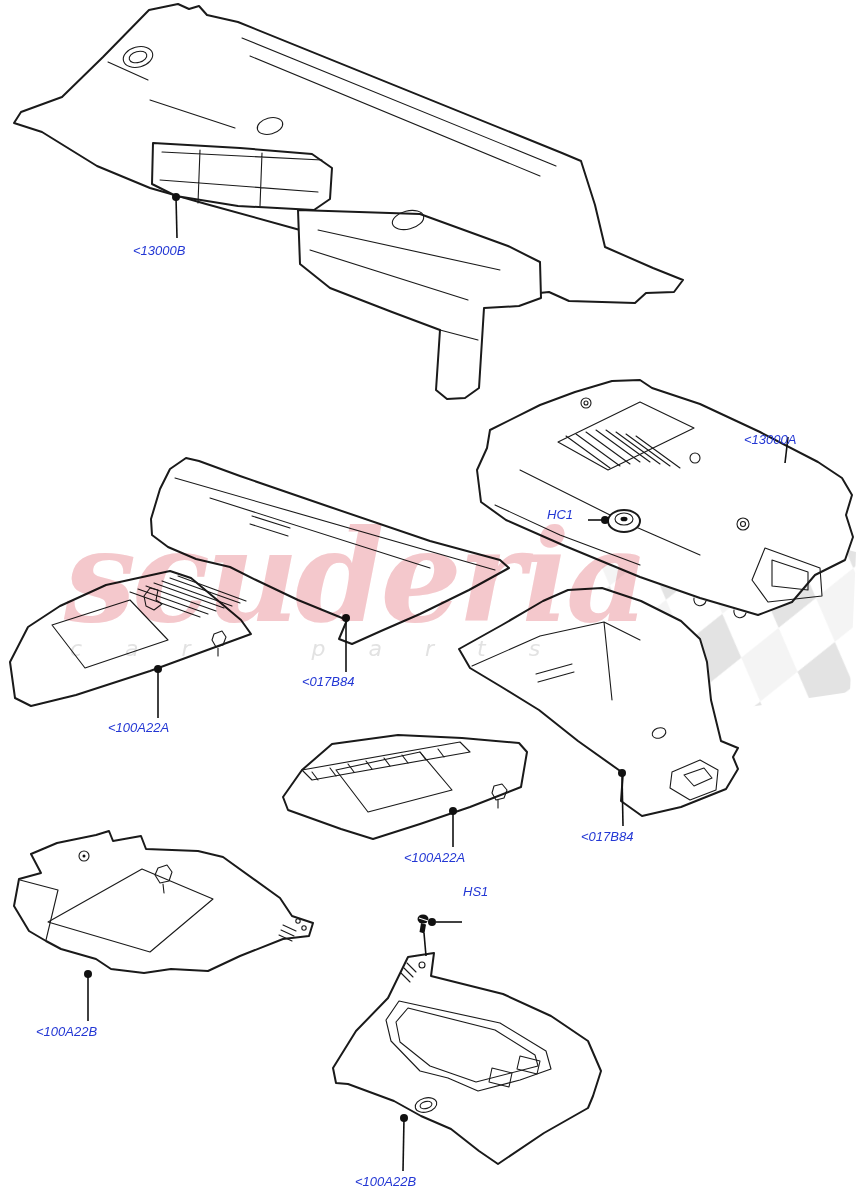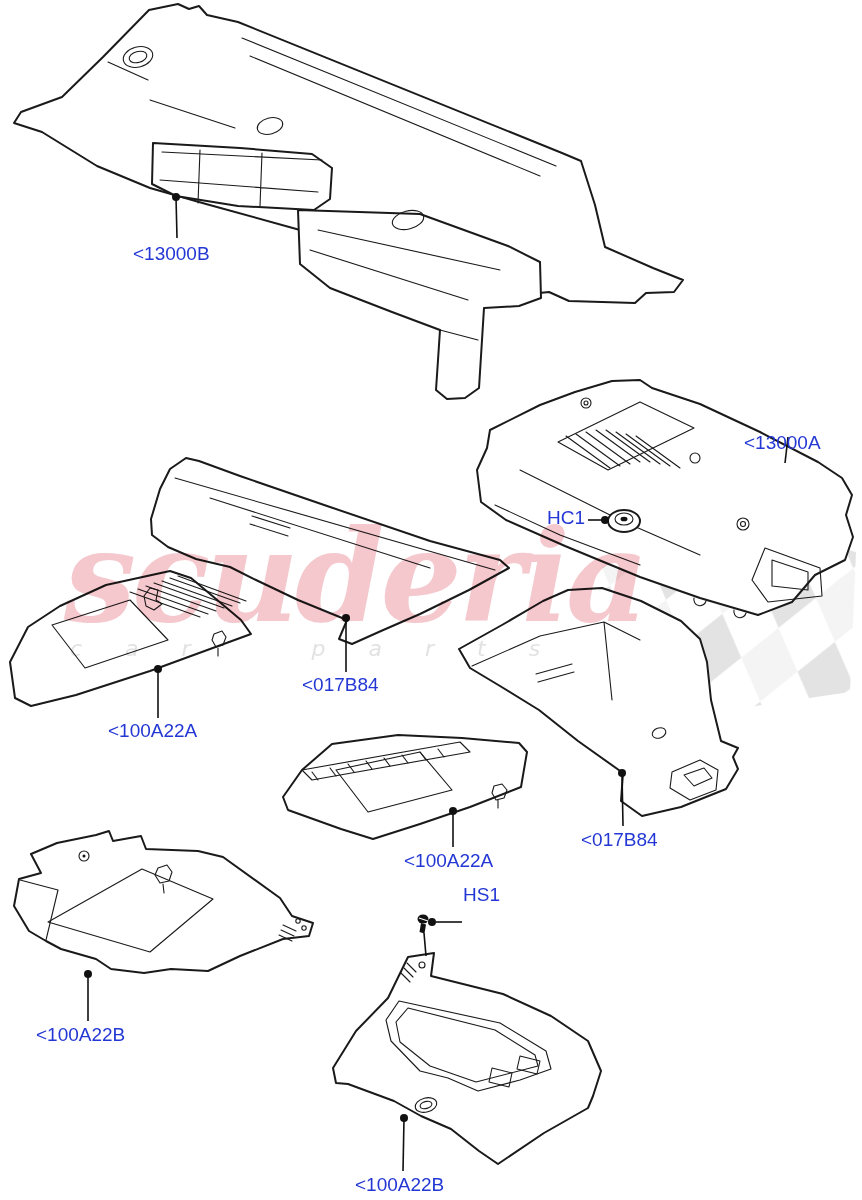--- a/index.html
+++ b/index.html
@@ -10,22 +10,22 @@
   .thin{fill:none;stroke:#1a1a1a;stroke-width:1.1;stroke-linejoin:round;stroke-linecap:round;}
   .lead{stroke:#111;stroke-width:1.6;fill:none;}
   .dot{fill:#111;stroke:none;}
   
   #wm{position:absolute;left:8px;top:0;width:862px;height:995px;pointer-events:none;
       mix-blend-mode:multiply;font-style:italic;}
   #wm-brand{position:absolute;left:56px;top:512px;font-family:"DejaVu Serif",serif;
       font-weight:bold;font-size:128px;line-height:1;color:#f4c8cc;letter-spacing:-4px;}
   #wm-tagline{position:absolute;left:62px;top:638px;font-family:"DejaVu Sans",sans-serif;
       font-size:22px;line-height:1;color:#e2e2e2;letter-spacing:43px;word-spacing:28px;}
-  .callout{position:absolute;font-size:19px;color:#2337d4;white-space:nowrap;
-      font-family:"Liberation Sans",sans-serif;cursor:pointer;}
+  .callout{position:absolute;font-size:13px;color:#2337d4;white-space:nowrap;
+      font-family:"Liberation Sans",sans-serif;cursor:pointer;font-style:italic;}
 </style>
 </head>
 <body>
 
 <div id="stage">
 
   <svg id="art" width="862" height="1200" viewBox="0 0 862 1200">
     <defs>
       <pattern id="chk" width="116" height="152" patternUnits="userSpaceOnUse" patternTransform="rotate(14 700 600)">
         <path d="M29,0 L58,38 L29,76 L0,38 Z" fill="#e3e3e3"></path>

